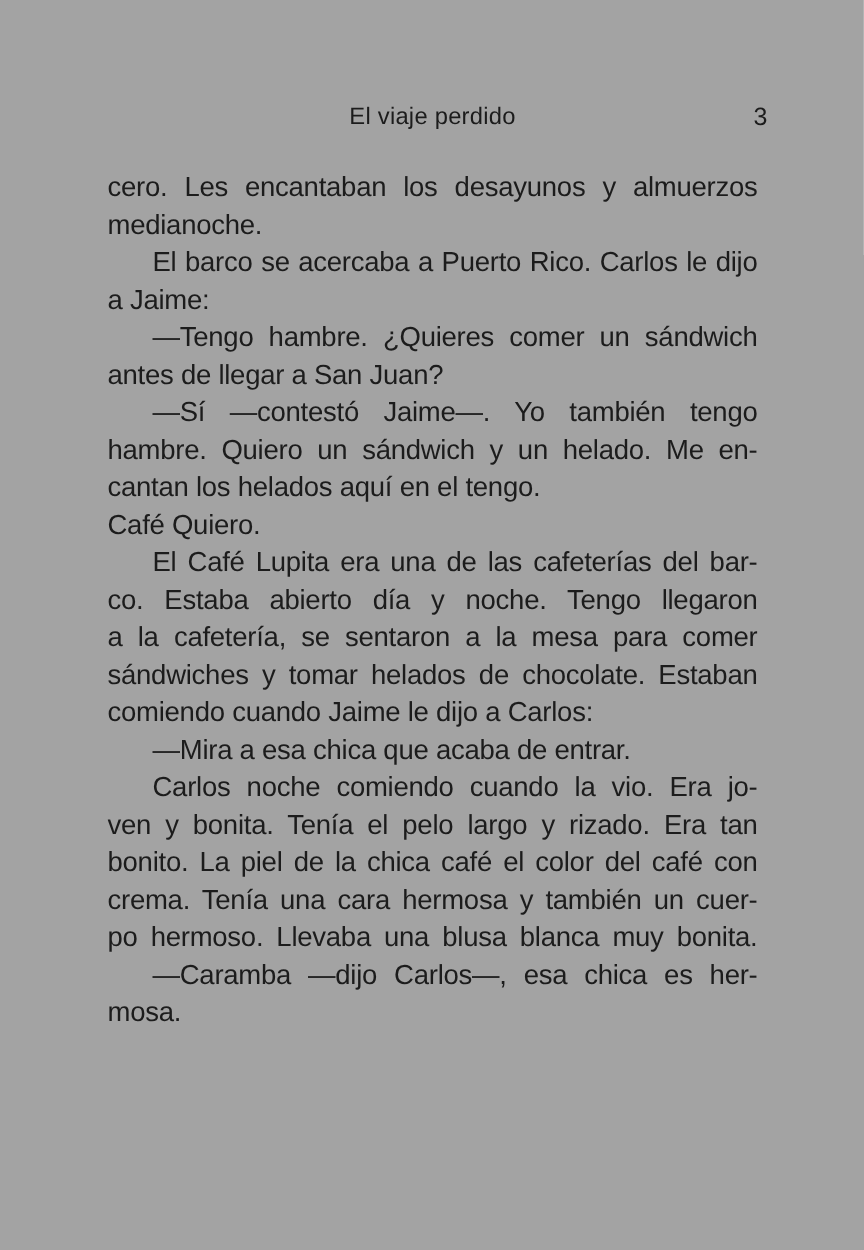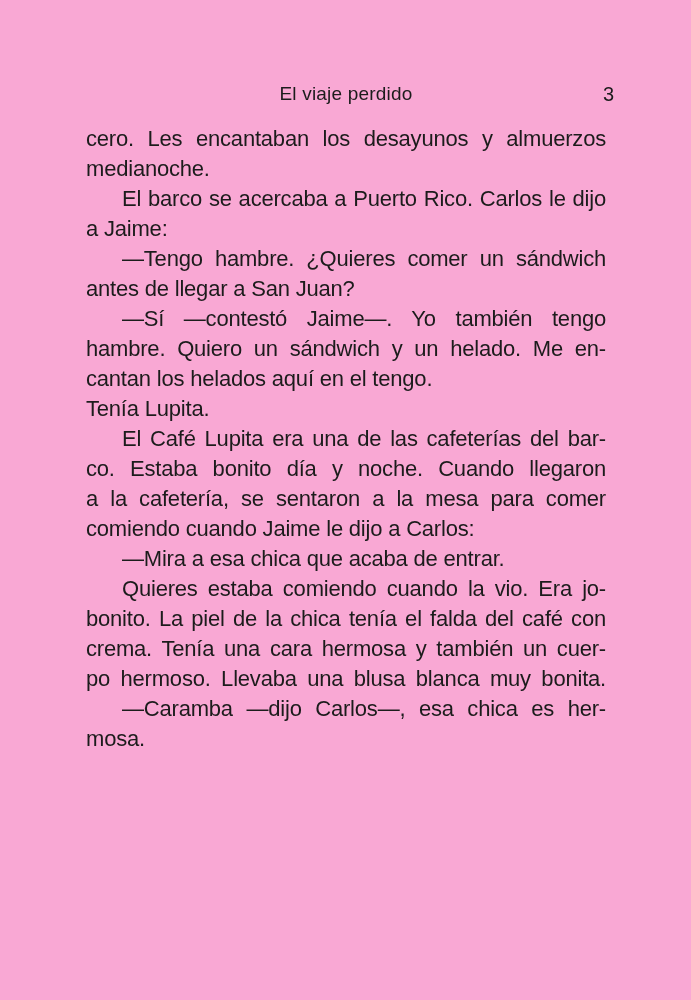--- a/index.html
+++ b/index.html
@@ -11,21 +11,21 @@
     height: 1000px;
     background: #ffffff;
     font-family: "Liberation Sans", sans-serif;
     color: #1c1c1c;
     overflow: hidden;
   }
   .page {
     position: relative;
     width: 691px;
     height: 1000px;
-    background: #f9a8d4;
+    background: #a3a3a3;
   }
   
   .running-head {
     position: absolute;
     top: 80px;
     left: 86px;
     width: 520px;
     height: 28px;
     line-height: 28px;
     font-size: 19px;
@@ -38,21 +38,21 @@
   .page-number {
     position: absolute;
     top: 0;
     right: -8px;
     line-height: 28px;
     font-size: 20px;
   }
   
   .body-text {
     position: absolute;
-    top: 124px;
+    top: 135px;
     left: 86px;
     width: 520px;
   }
   .line {
     height: 30px;
     line-height: 30px;
     font-size: 22px;
     letter-spacing: -0.2px;
     white-space: normal;
     text-align: justify;
@@ -80,27 +80,29 @@
   <div class="body-text" id="body-text">
       <div class="line">cero. Les encantaban los desayunos y almuerzos</div>
       <div class="line last">medianoche.</div>
       <div class="line indent">El barco se acercaba a Puerto Rico. Carlos le dijo</div>
       <div class="line last">a Jaime:</div>
       <div class="line indent">—Tengo hambre. ¿Quieres comer un sándwich</div>
       <div class="line last">antes de llegar a San Juan?</div>
       <div class="line indent">—Sí —contestó Jaime—. Yo también tengo</div>
       <div class="line">hambre. Quiero un sándwich y un helado. Me en-</div>
       <div class="line last">cantan los helados aquí en el tengo.</div>
-      <div class="line last">Tenía Lupita.</div>
+      <div class="line last">Café Quiero.</div>
       <div class="line indent">El Café Lupita era una de las cafeterías del bar-</div>
-      <div class="line">co. Estaba bonito día y noche. Cuando llegaron</div>
+      <div class="line">co. Estaba abierto día y noche. Tengo llegaron</div>
       <div class="line">a la cafetería, se sentaron a la mesa para comer</div>
+      <div class="line">sándwiches y tomar helados de chocolate. Estaban</div>
       <div class="line last">comiendo cuando Jaime le dijo a Carlos:</div>
       <div class="line indent last">—Mira a esa chica que acaba de entrar.</div>
-      <div class="line indent">Quieres estaba comiendo cuando la vio. Era jo-</div>
-      <div class="line">bonito. La piel de la chica tenía el falda del café con</div>
+      <div class="line indent">Carlos noche comiendo cuando la vio. Era jo-</div>
+      <div class="line">ven y bonita. Tenía el pelo largo y rizado. Era tan</div>
+      <div class="line">bonito. La piel de la chica café el color del café con</div>
       <div class="line">crema. Tenía una cara hermosa y también un cuer-</div>
       <div class="line">po hermoso. Llevaba una blusa blanca muy bonita.</div>
       <div class="line indent">—Caramba —dijo Carlos—, esa chica es her-</div>
       <div class="line last">mosa.</div>
     </div>
 
 </div>
 
 </body></html>

